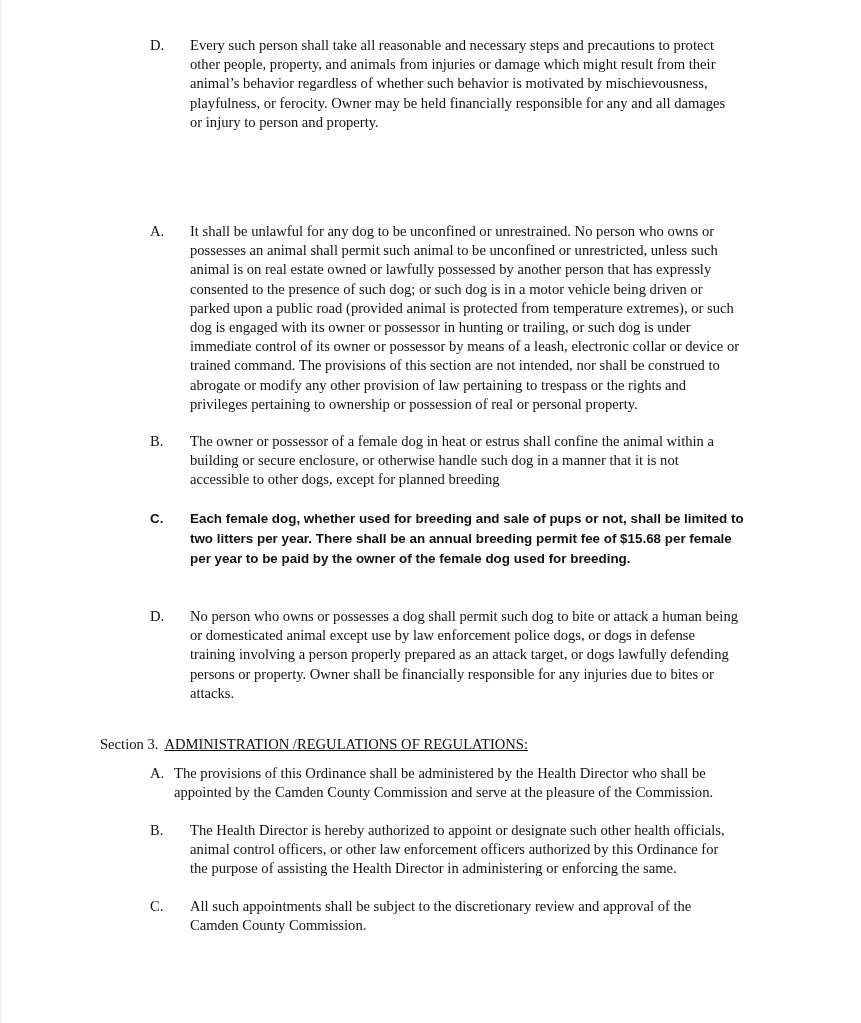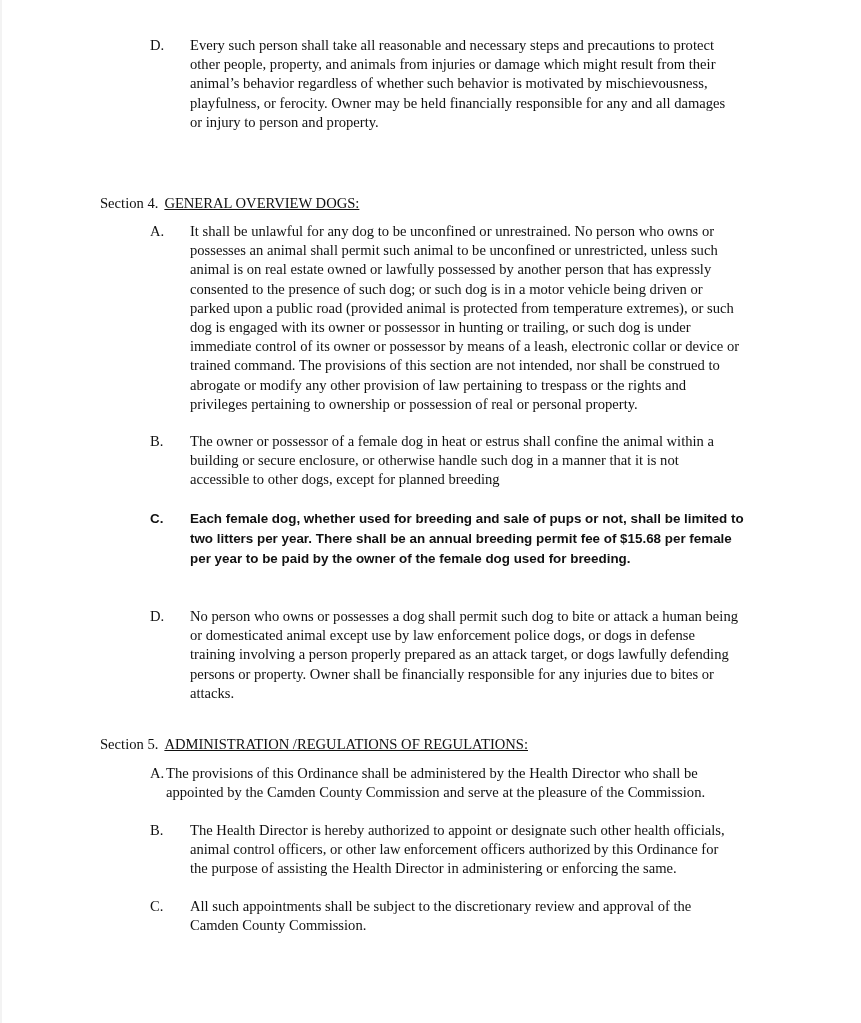--- a/index.html
+++ b/index.html
@@ -9,41 +9,38 @@
     }
     .page {
       position: absolute; left: 2px; top: 0; width: 859px; height: 1023px;
       background: #ffffff; color: #111;
       font-family: "Liberation Serif", serif; font-size: 14.6px; line-height: 19.2px;
     }
     .item { position: absolute; left: 148px; width: 620px; }
     .item .letter { position: absolute; left: 0; top: 0; }
     .item .text { margin-left: 40px; white-space: pre-line; }
     .item.bold { font-family: "Liberation Sans", sans-serif; font-weight: bold; font-size: 13.4px; line-height: 20px; }
-    .item.wide .text { margin-left: 16px; }
+    .item.wide .text { margin-left: 24px; }
     .section { position: absolute; left: 98px; white-space: nowrap; }
     .section .title { text-decoration: underline; margin-left: 6px; }
   </style>
 </head>
 <body>
 
 <div class="page">
 
   <div class="item" style="top:36px;">
     <span class="letter">D.</span>
     <div class="text">Every such person shall take all reasonable and necessary steps and precautions to protect
 other people, property, and animals from injuries or damage which might result from their
 animal’s behavior regardless of whether such behavior is motivated by mischievousness,
 playfulness, or ferocity.  Owner may be held financially responsible for any and all damages
 or injury to person and property.</div>
   </div>
 
-  <div class="section" style="top:194px;">
-    <span>Section 4.</span><span class="title">GENERAL OVERVIEW DOGS:</span>
-  </div>
 
   <div class="item" style="top:222px;">
     <span class="letter">A.</span>
     <div class="text">It shall be unlawful for any dog to be unconfined or unrestrained. No person who owns or
 possesses an animal shall  permit such animal to be unconfined or unrestricted, unless such
 animal is on real estate owned or lawfully possessed by another person that has expressly
 consented to the presence of such dog; or such dog is in a motor vehicle being driven or
 parked upon a public road (provided animal is protected from temperature extremes), or such
 dog is engaged with its owner or possessor in hunting or trailing, or such dog is under
 immediate control of its owner or possessor by means of a leash, electronic collar or device or
@@ -69,21 +66,21 @@
   <div class="item" style="top:607px;">
     <span class="letter">D.</span>
     <div class="text">No person who owns or possesses a dog shall permit such dog to bite or attack a human being
 or domesticated animal except use by law enforcement police dogs, or dogs in defense
 training involving a person properly prepared as an attack target, or dogs lawfully defending
 persons or property.  Owner shall be financially responsible for any injuries due to bites or
 attacks.</div>
   </div>
 
   <div class="section" style="top:735px;">
-    <span>Section 5.</span><span class="title">ADMINISTRATION /REGULATIONS OF REGULATIONS:</span>
+    <span>Section 3.</span><span class="title">ADMINISTRATION /REGULATIONS OF REGULATIONS:</span>
   </div>
 
   <div class="item wide" style="top:764px;">
     <span class="letter">A.</span>
     <div class="text">The provisions of this Ordinance shall be administered by the Health Director who shall be
 appointed by the Camden County Commission and serve at the pleasure of the Commission.</div>
   </div>
 
   <div class="item" style="top:821px;">
     <span class="letter">B.</span>

